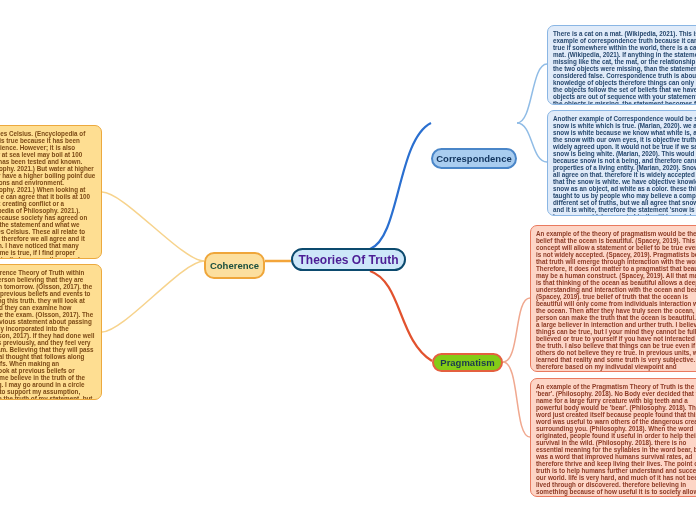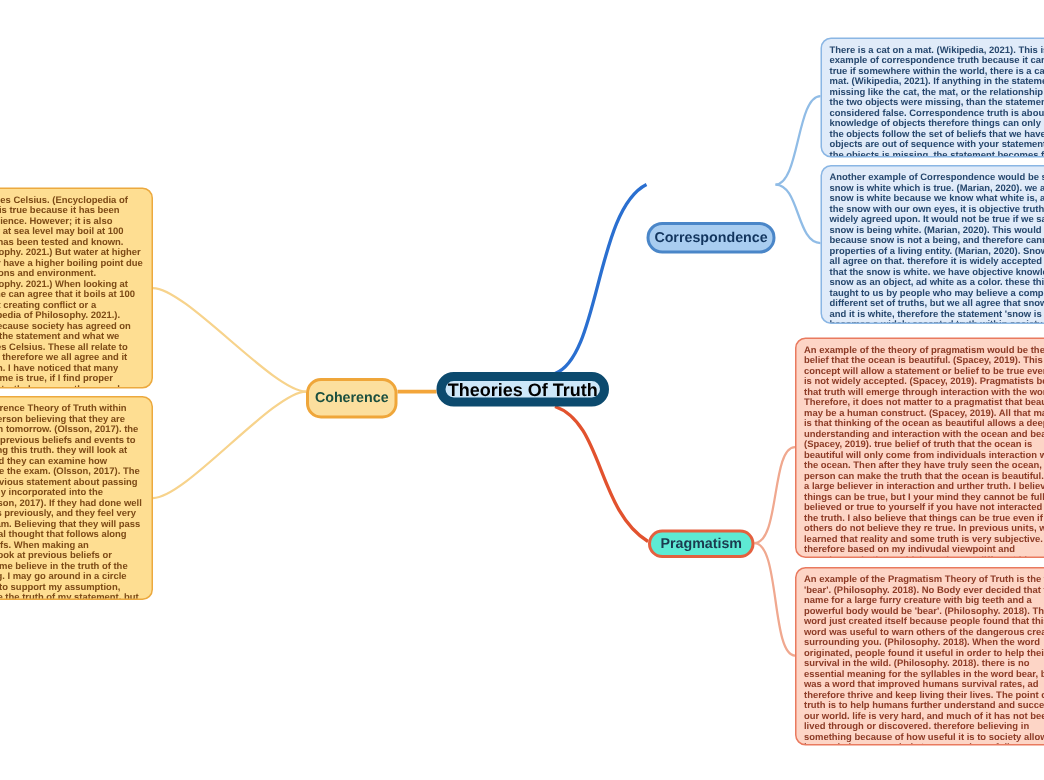--- a/index.html
+++ b/index.html
@@ -7,33 +7,33 @@
     position:relative;width:696px;height:520px;overflow:hidden;
     background:#ffffff;font-family:"Liberation Sans",sans-serif;
   }
   #wires{position:absolute;left:0;top:0;width:696px;height:520px;}
   .node{
     position:absolute;display:flex;align-items:center;justify-content:center;
     font-weight:bold;box-sizing:border-box;text-align:center;white-space:nowrap;
   }
   .node.center{
     left:291px;top:248px;width:115px;height:23px;border-radius:12px;
-    background:#cde7f9;border:6px solid #0c4a6e;color:#000000;font-size:12px;
+    background:#cde7f9;border:2px solid #0c4a6e;color:#4c1d95;font-size:12px;
   }
   .node.corr{
     left:431px;top:112px;width:86px;height:21px;border-radius:11px;
     background:#a9cdf0;border:2px solid #4a86c8;color:#12355e;font-size:9.5px;margin-top:36px;
   }
   .node.coh{
     left:204px;top:252px;width:61px;height:27px;border-radius:10px;
     background:#fcdf9e;border:2px solid #efa63a;color:#1b4f3f;font-size:9.5px;
   }
   .node.prag{
     left:432px;top:353px;width:71px;height:19px;border-radius:10px;
-    background:#5eead4;border:2px solid #e4603f;color:#1b3a4f;font-size:9.5px;
+    background:#84cc16;border:2px solid #e4603f;color:#1b3a4f;font-size:9.5px;
   }
   .note{
     position:absolute;box-sizing:border-box;border-radius:7px;
     padding:4px 5px;font-size:6.3px;line-height:7px;font-weight:bold;
     overflow:hidden;text-align:left;
   }
   .note.blue{background:#e0ebf9;border:1px solid #8ab6e4;color:#27486e;}
   .note.yellow{background:#fede92;border:1px solid #eca93e;color:#7c4a16;}
   .note.pink{background:#fdd5c6;border:1px solid #e97a5f;color:#8c3b26;}
   .note.a{left:547px;top:25px;width:190px;height:80px;}

